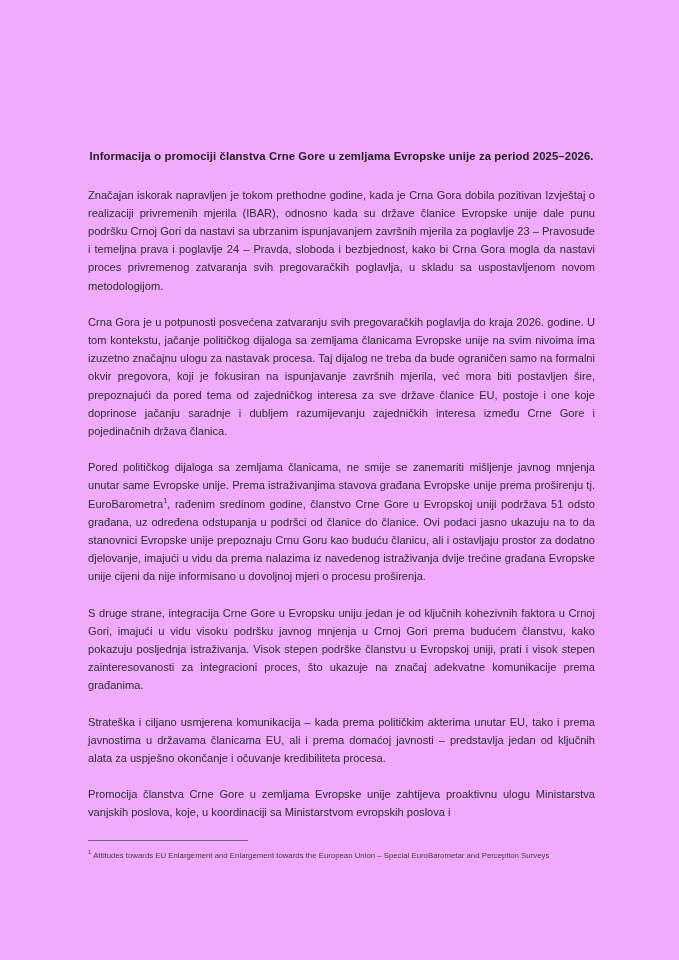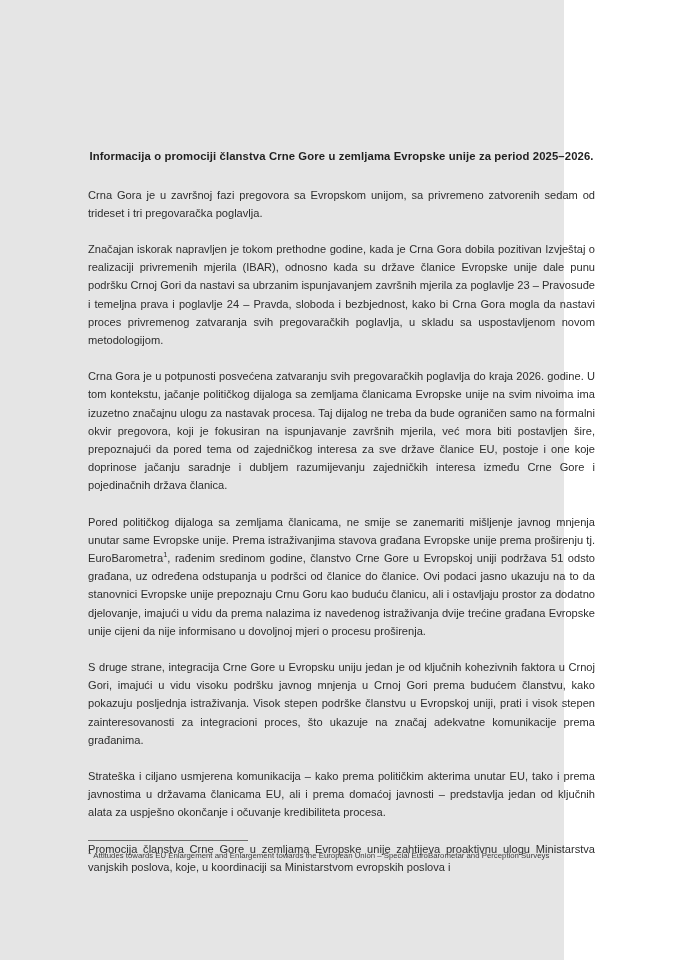--- a/index.html
+++ b/index.html
@@ -11,23 +11,23 @@
   body {
     width: 679px;
     height: 960px;
     font-family: "Liberation Sans", sans-serif;
     color: #2b2b2b;
     -webkit-font-smoothing: antialiased;
     overflow: hidden;
   }
   .page {
     position: relative;
-    width: 564px;
+    width: 679px;
     height: 960px;
-    background: #e5e5e5;
+    background: #f0abfc;
     box-sizing: border-box;
   }
   .content {
     position: absolute;
     left: 88px;
     top: 148px;
     width: 507px;
   }
   .doc-title {
     font-size: 11.3px;
@@ -84,31 +84,30 @@
 </style>
 </head>
 <body>
 
 <div class="page">
 
   <div class="content">
 
     <h1 class="doc-title">Informacija o promociji članstva Crne Gore u zemljama Evropske unije za period 2025–2026.</h1>
 
-    <p class="para">Crna Gora je u završnoj fazi pregovora sa Evropskom unijom, sa privremeno zatvorenih sedam od trideset i tri pregovaračka poglavlja.</p>
 
     <p class="para">Značajan iskorak napravljen je tokom prethodne godine, kada je Crna Gora dobila pozitivan Izvještaj o realizaciji privremenih mjerila (IBAR), odnosno kada su države članice Evropske unije dale punu podršku Crnoj Gori da nastavi sa ubrzanim ispunjavanjem završnih mjerila za poglavlje 23 – Pravosuđe i temeljna prava i poglavlje 24 – Pravda, sloboda i bezbjednost, kako bi Crna Gora mogla da nastavi proces privremenog zatvaranja svih pregovaračkih poglavlja, u skladu sa uspostavljenom novom metodologijom.</p>
 
     <p class="para">Crna Gora je u potpunosti posvećena zatvaranju svih pregovaračkih poglavlja do kraja 2026. godine. U tom kontekstu, jačanje političkog dijaloga sa zemljama članicama Evropske unije na svim nivoima ima izuzetno značajnu ulogu za nastavak procesa. Taj dijalog ne treba da bude ograničen samo na formalni okvir pregovora, koji je fokusiran na ispunjavanje završnih mjerila, već mora biti postavljen šire, prepoznajući da pored tema od zajedničkog interesa za sve države članice EU, postoje i one koje doprinose jačanju saradnje i dubljem razumijevanju zajedničkih interesa između Crne Gore i pojedinačnih država članica.</p>
 
     <p class="para"><span>Pored političkog dijaloga sa zemljama članicama, ne smije se zanemariti mišljenje javnog mnjenja unutar same Evropske unije. Prema istraživanjima stavova građana Evropske unije prema proširenju tj. EuroBarometra</span><sup class="fn-ref">1</sup><span>, rađenim sredinom godine, članstvo Crne Gore u Evropskoj uniji podržava 51 odsto građana, uz određena odstupanja u podršci od članice do članice. Ovi podaci jasno ukazuju na to da stanovnici Evropske unije prepoznaju Crnu Goru kao buduću članicu, ali i ostavljaju prostor za dodatno djelovanje, imajući u vidu da prema nalazima iz navedenog istraživanja dvije trećine građana Evropske unije cijeni da nije informisano u dovoljnoj mjeri o procesu proširenja.</span></p>
 
     <p class="para">S druge strane, integracija Crne Gore u Evropsku uniju jedan je od ključnih kohezivnih faktora u Crnoj Gori, imajući u vidu visoku podršku javnog mnjenja u Crnoj Gori prema budućem članstvu, kako pokazuju posljednja istraživanja. Visok stepen podrške članstvu u Evropskoj uniji, prati i visok stepen zainteresovanosti za integracioni proces, što ukazuje na značaj adekvatne komunikacije prema građanima.</p>
 
-    <p class="para">Strateška i ciljano usmjerena komunikacija – kako prema političkim akterima unutar EU, tako i prema javnostima u državama članicama EU, ali i prema domaćoj javnosti – predstavlja jedan od ključnih alata za uspješno okončanje i očuvanje kredibiliteta procesa.</p>
+    <p class="para">Strateška i ciljano usmjerena komunikacija – kada prema političkim akterima unutar EU, tako i prema javnostima u državama članicama EU, ali i prema domaćoj javnosti – predstavlja jedan od ključnih alata za uspješno okončanje i očuvanje kredibiliteta procesa.</p>
 
     <p class="para">Promocija članstva Crne Gore u zemljama Evropske unije zahtijeva proaktivnu ulogu Ministarstva vanjskih poslova, koje, u koordinaciji sa Ministarstvom evropskih poslova i</p>
 
   </div>
 
   <div class="footnote-area">
     <hr class="footnote-rule">
     <p class="footnote-text"><sup>1</sup><span>Attitudes towards EU Enlargement and Enlargement towards the European Union – Special EuroBarometar and Perception Surveys</span></p>
   </div>
 

